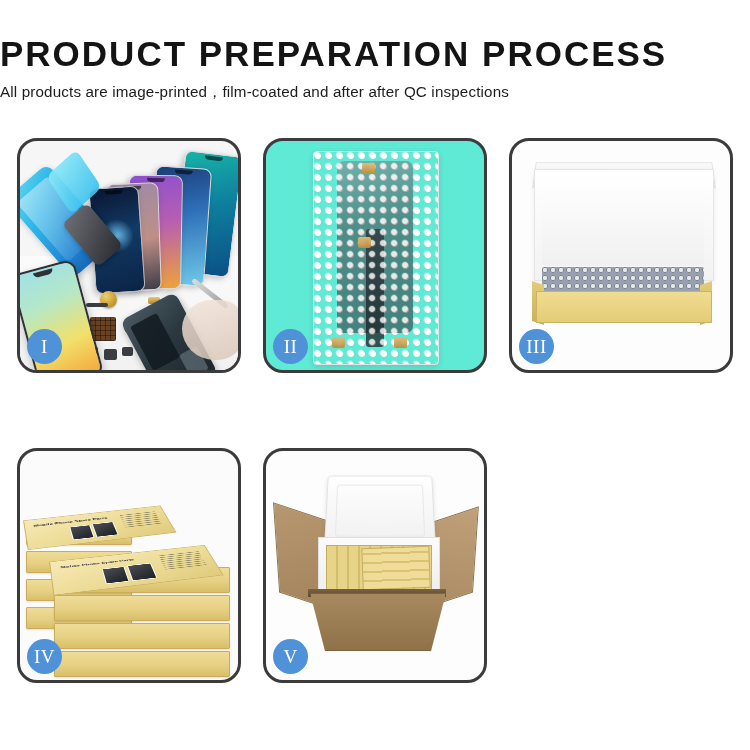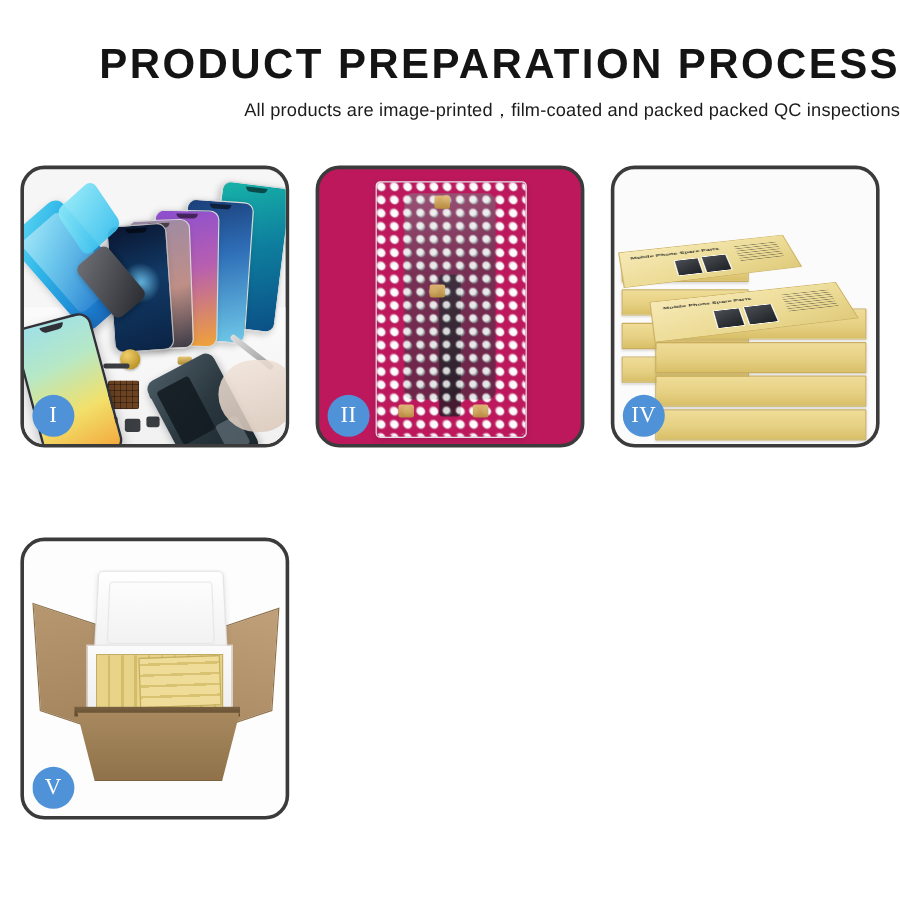--- a/index.html
+++ b/index.html
@@ -20,21 +20,21 @@
     height: 750px;
     background: #ffffff;
   }
 
   
   .header {
     position: absolute;
     left: 0;
     top: 36px;
     width: 750px;
-    text-align: right;
+    text-align: left;
   }
   .title {
     font-size: 35px;
     font-weight: 700;
     letter-spacing: 2.0px;
     color: #141414;
     line-height: 1.05;
     white-space: nowrap;
   }
   .subtitle {
@@ -211,21 +211,21 @@
     border: 2px solid #2f3136;
     transform: rotate(-15deg);
     box-shadow: 0 4px 9px rgba(0,0,0,.25);
   }
   .big-phone .notch {
     position: absolute; left: 50%; top: 2px; width: 20px; height: 5px;
     margin-left: -10px; border-radius: 0 0 5px 5px; background: #2f3136;
   }
 
   
-  .p2 { background: #be185d; }
+  .p2 { background: #5eead4; }
   .bubble-bag {
     position: absolute; left: 50%; top: 10px; margin-left: -62px;
     width: 124px; height: 212px;
     background: linear-gradient(170deg, #f4f6f7 0%, #e7ebee 50%, #eef1f3 100%);
     background-image:
       radial-gradient(circle at 4px 4px, rgba(255,255,255,.95) 2.6px, rgba(185,195,205,.45) 3.4px, transparent 4px);
     background-size: 11px 11px;
     border: 1px solid #dfe4e8;
     border-radius: 4px;
     box-shadow: 0 2px 6px rgba(0,0,0,.12);
@@ -426,21 +426,21 @@
     transform: skewY(11deg);
   }
 </style>
 </head>
 <body>
 
 <div class="page">
 
   <div class="header">
     <div class="title">PRODUCT PREPARATION PROCESS</div>
-    <div class="subtitle">All products are image-printed，film-coated and packed packed QC inspections</div>
+    <div class="subtitle">All products are image-printed，film-coated and after after QC inspections</div>
   </div>
 
   <div class="grid">
 
     <div class="panel p1">
       <div class="panel-photo">
         <div class="floor"></div>
 
         <div class="fan">
           <div class="ph ph-1">
@@ -494,20 +494,32 @@
         <div class="bagged-strip"></div>
         <div class="bubble-overlay"></div>
         <span class="tape" style="left:96px; top:22px;"></span>
         <span class="tape" style="left:92px; top:96px;"></span>
         <span class="tape" style="left:66px; top:196px;"></span>
         <span class="tape" style="left:128px;top:196px;"></span>
       </div>
       <div class="badge">II</div>
     </div>
 
+    <div class="panel p3">
+      <div class="panel-photo">
+        <div class="box3-lid-back"></div>
+        <div class="box3-lid"></div>
+        <div class="box3-foam"></div>
+        <div class="box3-bubble"></div>
+        <div class="box3-left"></div>
+        <div class="box3-right"></div>
+        <div class="box3-front"></div>
+      </div>
+      <div class="badge">III</div>
+    </div>
 
     <div class="panel p4">
       <div class="panel-photo">
         <div class="stack">
 
           <div class="bx" style="left:0px;  top:48px;  width:104px; height:20px;"></div>
           <div class="bx" style="left:0px;  top:76px;  width:104px; height:20px;"></div>
           <div class="bx" style="left:0px;  top:104px; width:104px; height:20px;"></div>
           <div class="bx" style="left:0px;  top:132px; width:104px; height:20px;"></div>
 

